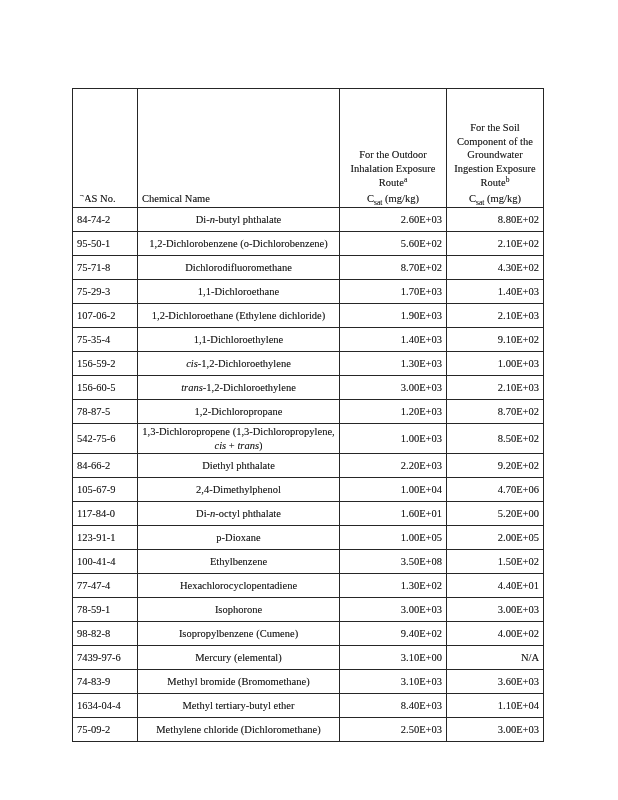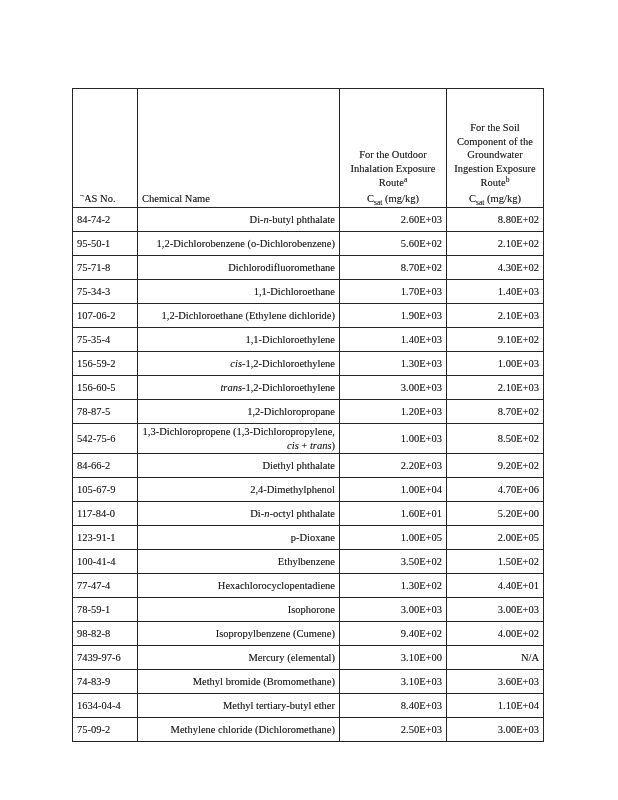--- a/index.html
+++ b/index.html
@@ -70,21 +70,21 @@
   tbody td {
     height: 21px;
     vertical-align: middle;
   }
   td.cas {
     text-align: left;
     padding-left: 3px;
     white-space: nowrap;
   }
   td.name {
-    text-align: right;
+    text-align: center;
   }
   td.val {
     text-align: right;
     white-space: nowrap;
   }
 </style>
 </head>
 <body>
 
 <div class="page">
@@ -126,21 +126,21 @@
           <td class="val">5.60E+02</td>
           <td class="val">2.10E+02</td>
         </tr>
         <tr>
           <td class="cas">75-71-8</td>
           <td class="name">Dichlorodifluoromethane</td>
           <td class="val">8.70E+02</td>
           <td class="val">4.30E+02</td>
         </tr>
         <tr>
-          <td class="cas">75-34-3</td>
+          <td class="cas">75-29-3</td>
           <td class="name">1,1-Dichloroethane</td>
           <td class="val">1.70E+03</td>
           <td class="val">1.40E+03</td>
         </tr>
         <tr>
           <td class="cas">107-06-2</td>
           <td class="name">1,2-Dichloroethane (Ethylene dichloride)</td>
           <td class="val">1.90E+03</td>
           <td class="val">2.10E+03</td>
         </tr>
@@ -194,21 +194,21 @@
         </tr>
         <tr>
           <td class="cas">123-91-1</td>
           <td class="name">p-Dioxane</td>
           <td class="val">1.00E+05</td>
           <td class="val">2.00E+05</td>
         </tr>
         <tr>
           <td class="cas">100-41-4</td>
           <td class="name">Ethylbenzene</td>
-          <td class="val">3.50E+02</td>
+          <td class="val">3.50E+08</td>
           <td class="val">1.50E+02</td>
         </tr>
         <tr>
           <td class="cas">77-47-4</td>
           <td class="name">Hexachlorocyclopentadiene</td>
           <td class="val">1.30E+02</td>
           <td class="val">4.40E+01</td>
         </tr>
         <tr>
           <td class="cas">78-59-1</td>

